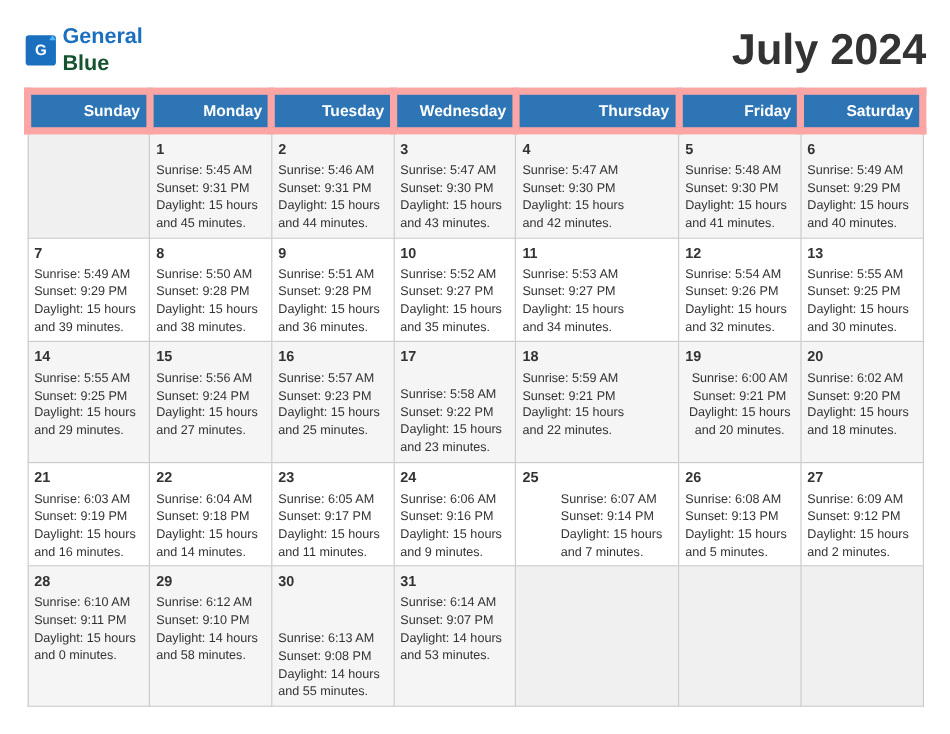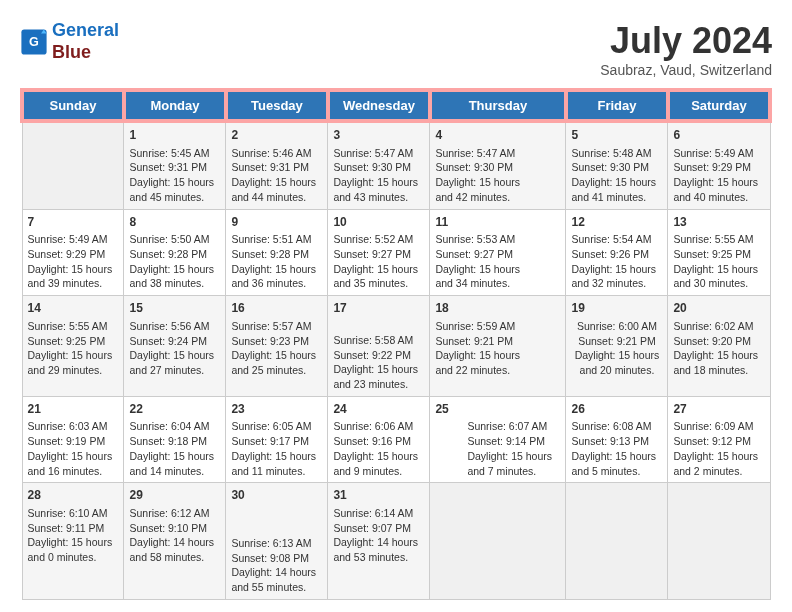--- a/index.html
+++ b/index.html
@@ -48,25 +48,25 @@
       color: #555;
     }
     table {
       width: 100%;
       border-collapse: collapse;
       font-size: 11px;
     }
     thead tr th {
       background-color: #2e75b6;
       color: #fff;
-      text-align: center;
+      text-align: right;
       padding: 6px 5px;
       font-size: 13px;
       font-weight: bold;
-      border: 4px solid #fca5a5;
+      border: 6px solid #fca5a5;
     }
     tbody tr td {
       border: 1px solid #ccc;
       vertical-align: top;
       padding: 4px 5px;
       height: 85px;
       color: #333;
       line-height: 1.4;
     }
     tbody tr:nth-child(odd) td {
@@ -94,26 +94,25 @@
 
 <div class="header">
   <div class="logo">
     <svg class="logo-icon" viewBox="0 0 40 40">
       <rect x="2" y="2" width="36" height="36" rx="4" fill="#1a6fbf"></rect>
       <text x="20" y="26" text-anchor="middle" fill="white" font-size="18" font-weight="bold">G</text>
       <polygon points="30,8 38,8 34,2" fill="#4db8ff"></polygon>
     </svg>
     <div class="logo-text">
       <div><span>General</span></div>
-      <div><span style="color:#7f1d1d;">Blue</span></div>
+      <div><span style="color:#14532d;">Blue</span></div>
     </div>
   </div>
   <div class="title-block">
     <div class="month-title">July 2024</div>
-    <div class="subtitle">Saubraz, Vaud, Switzerland</div>
   </div>
 </div>
 
 <table>
   <thead>
     <tr>
     <th>Sunday</th>
         <th>Monday</th>
         <th>Tuesday</th>
         <th>Wednesday</th>

